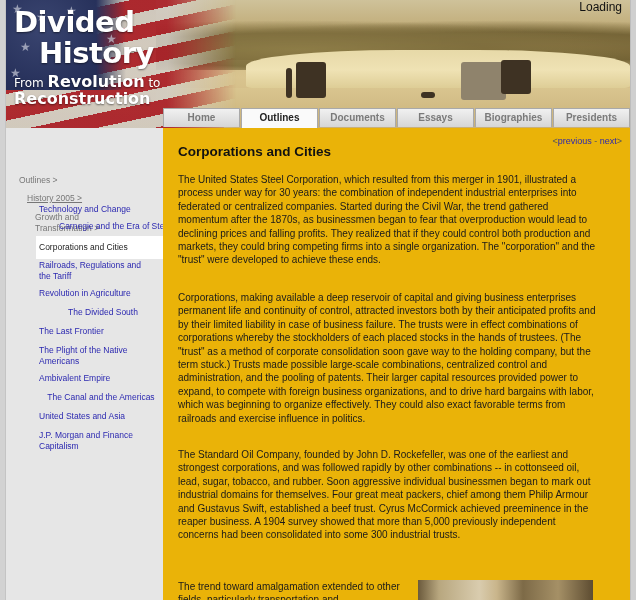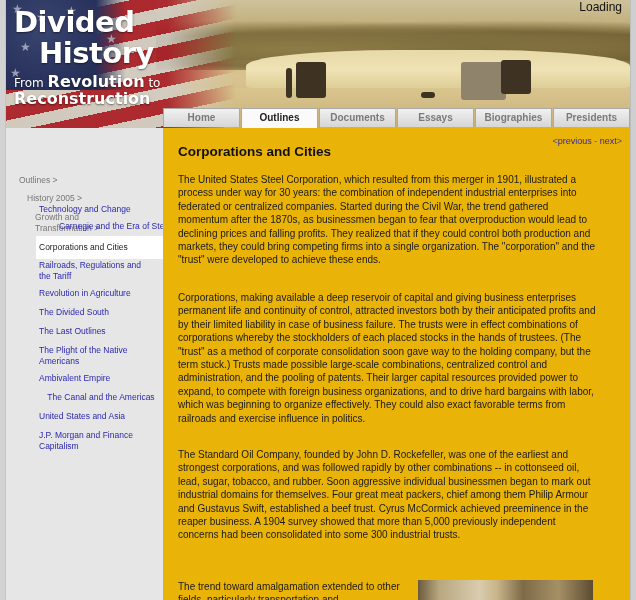--- a/index.html
+++ b/index.html
@@ -126,30 +126,30 @@
     <div class="tab">Home</div>
     <div class="tab active">Outlines</div>
     <div class="tab">Documents</div>
     <div class="tab">Essays</div>
     <div class="tab">Biographies</div>
     <div class="tab">Presidents</div>
   </div>
 
   <div class="sidebar">
     <div class="crumb" style="left:13px;top:11px;">Outlines &gt;</div>
-    <div class="crumb" style="left:21px;top:29px;">History 2005 &gt;</div>
+    <div class="crumb" style="left:21px;top:29px;text-decoration:underline;">History 2005 &gt;</div>
     <div class="crumb" style="left:29px;top:48px;width:80px;">Growth and Transformation &gt;</div>
 
     <div class="nav" style="top:76px;">Technology and Change</div>
     <div class="nav" style="top:93px;margin-left:20px;">Carnegie and the Era of Steel</div>
     <div class="nav cur" style="top:108px;">Corporations and Cities</div>
     <div class="nav" style="top:132px;width:110px;">Railroads, Regulations and the Tariff</div>
     <div class="nav" style="top:160px;">Revolution in Agriculture</div>
-    <div class="nav" style="top:179px;">The Divided South</div>
-    <div class="nav" style="top:198px;">The Last Outlines</div>
+    <div class="nav" style="top:179px;margin-left:29px;">The Divided South</div>
+    <div class="nav" style="top:198px;">The Last Frontier</div>
     <div class="nav" style="top:217px;width:100px;">The Plight of the Native Americans</div>
     <div class="nav" style="top:245px;">Ambivalent Empire</div>
     <div class="nav" style="top:264px;text-align:center;">The Canal and the Americas</div>
     <div class="nav" style="top:283px;">United States and Asia</div>
     <div class="nav" style="top:302px;width:100px;">J.P. Morgan and Finance Capitalism</div>
   </div>
 
   <div class="content">
     <div class="prevnext">
       <span>&lt;</span><a href="#">previous</a><span> - </span><a href="#">next</a><span>&gt;</span>

